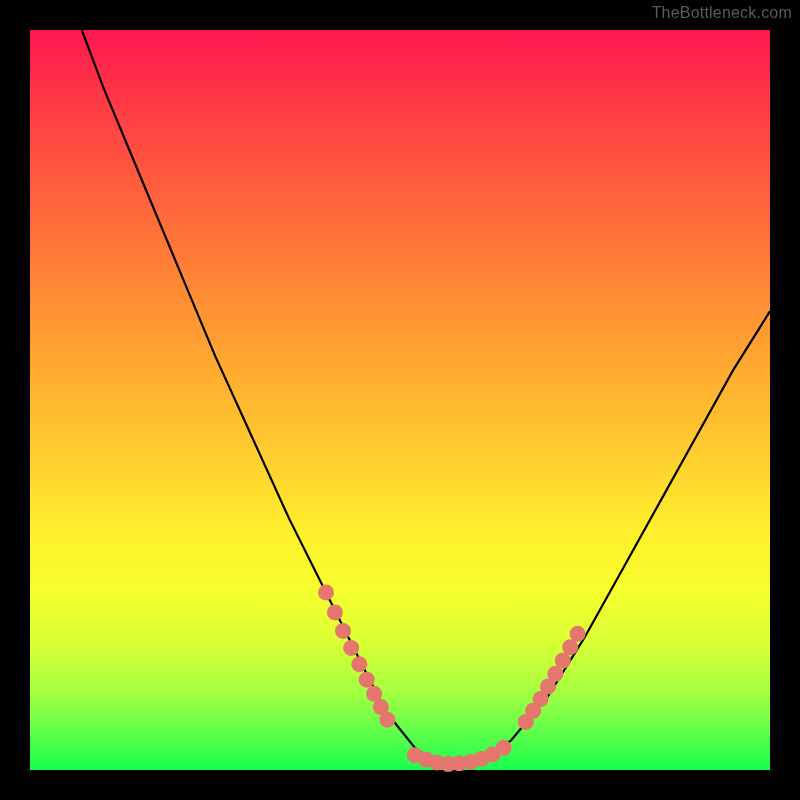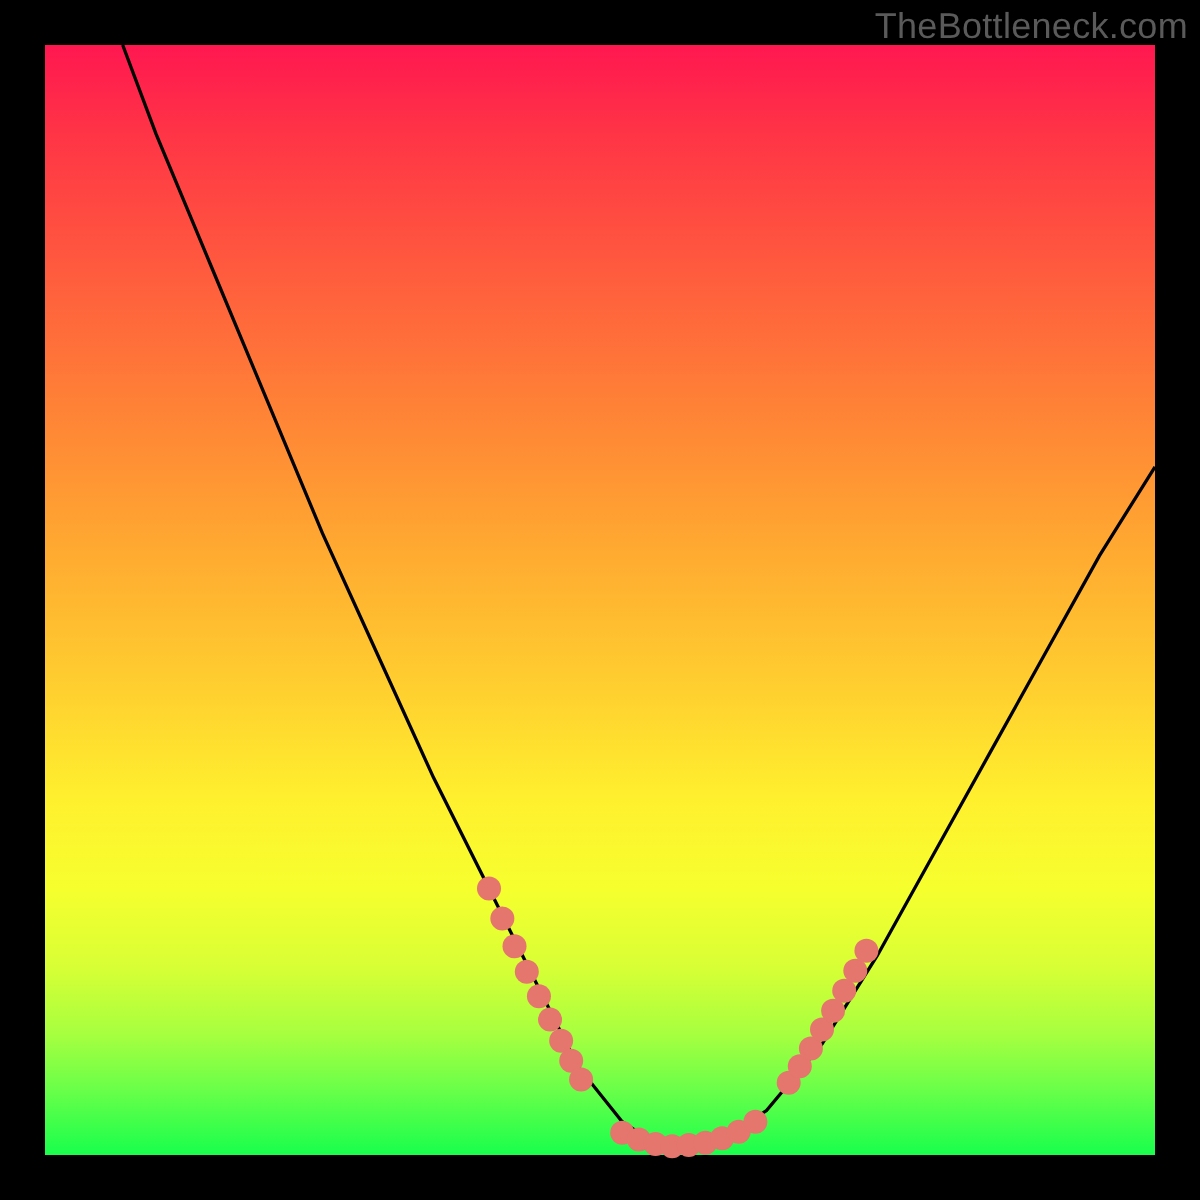--- a/index.html
+++ b/index.html
@@ -40,21 +40,21 @@
       #a8ff3f 89%,
       #6bff49 94%,
       #18ff4c 100%
     );
   }
   .watermark {
     position: absolute;
     top: 4px;
     right: 8px;
     color: #5a5a5a;
-    font-size: 24px;
+    font-size: 16px;
     font-weight: 500;
     letter-spacing: 0.2px;
     user-select: none;
   }
   svg.curve {
     position: absolute;
     left: 0;
     top: 0;
     width: 740px;
     height: 740px;

